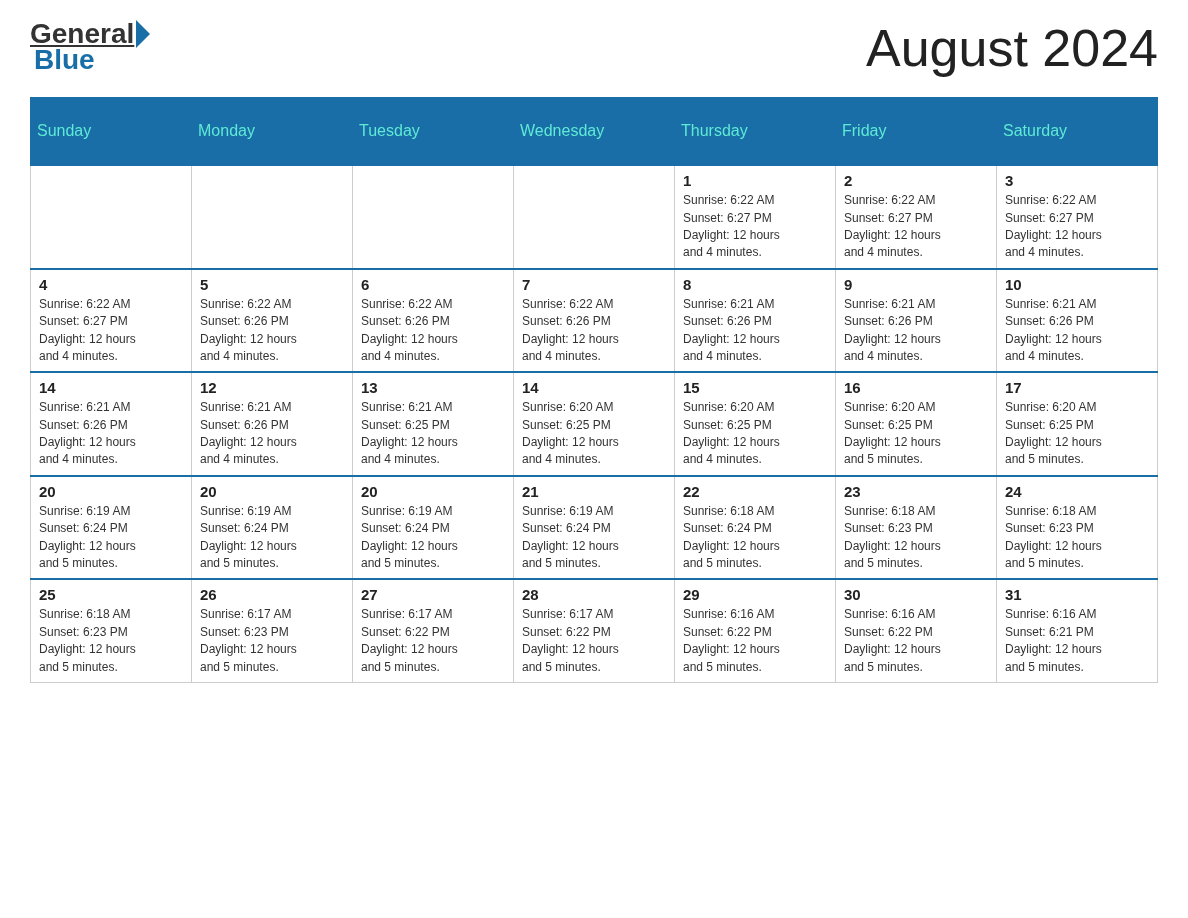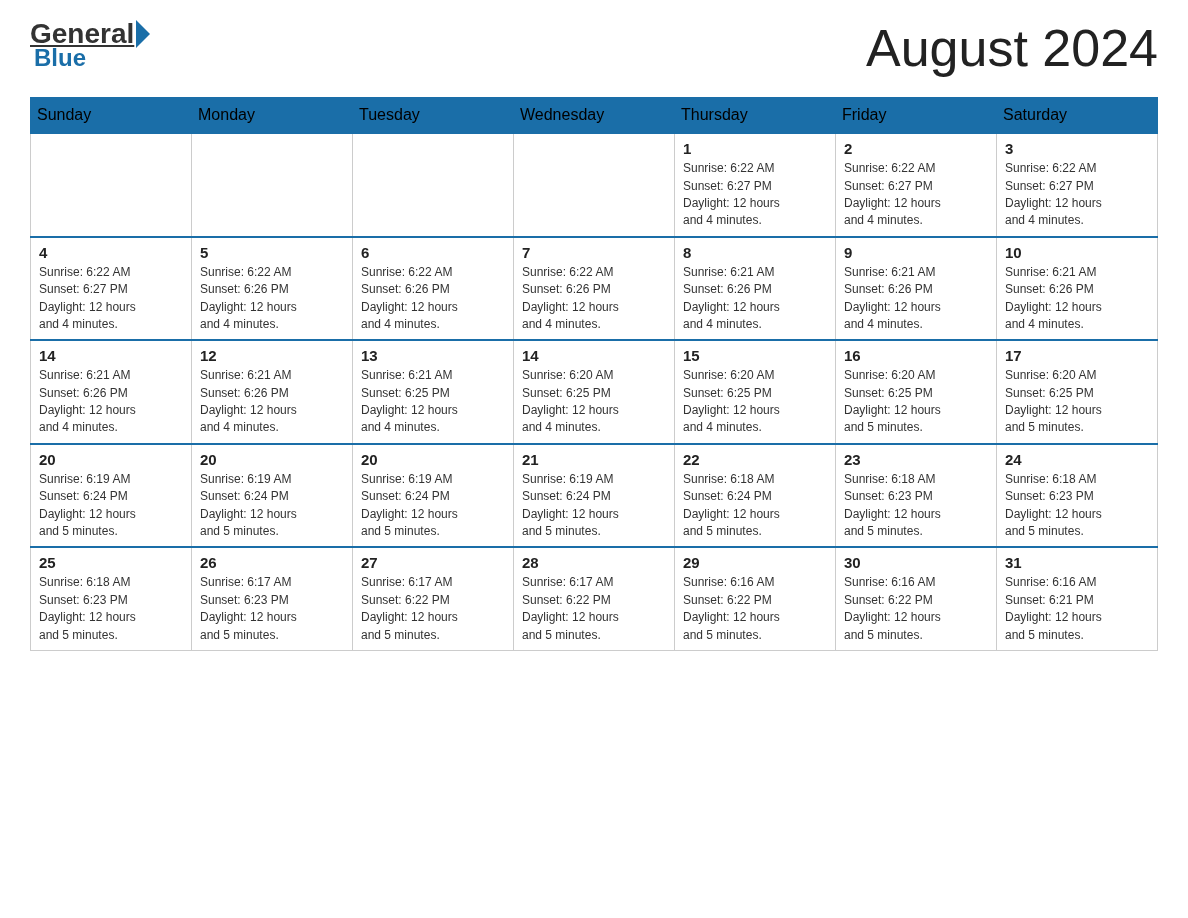--- a/index.html
+++ b/index.html
@@ -33,21 +33,21 @@
       width: 0;
       height: 0;
       border-left: 14px solid #1a6ea8;
       border-top: 14px solid transparent;
       border-bottom: 14px solid transparent;
       display: inline-block;
       margin-left: 2px;
       vertical-align: middle;
     }
     .logo-blue {
-      font-size: 24px;
+      font-size: 28px;
       font-weight: bold;
       color: #1a6ea8;
       display: block;
       margin-top: -4px;
       margin-left: 4px;
     }
     .title-block {
       text-align: left;
     }
     .calendar-title {
@@ -61,24 +61,24 @@
       color: #444;
       margin-top: 4px;
     }
     .calendar-table {
       width: 100%;
       border-collapse: collapse;
       table-layout: fixed;
     }
     .calendar-table th {
       background: #1a6ea8;
-      color: #000000;
+      color: #5eead4;
       font-size: 16px;
       font-weight: normal;
-      padding: 8px 6px;
+      padding: 24px 6px;
       text-align: left;
       border: 1px solid #1a6ea8;
     }
     .calendar-table td {
       vertical-align: top;
       padding: 6px 8px;
       border: 1px solid #ccc;
       height: 100px;
       font-size: 12.5px;
       color: #333;

